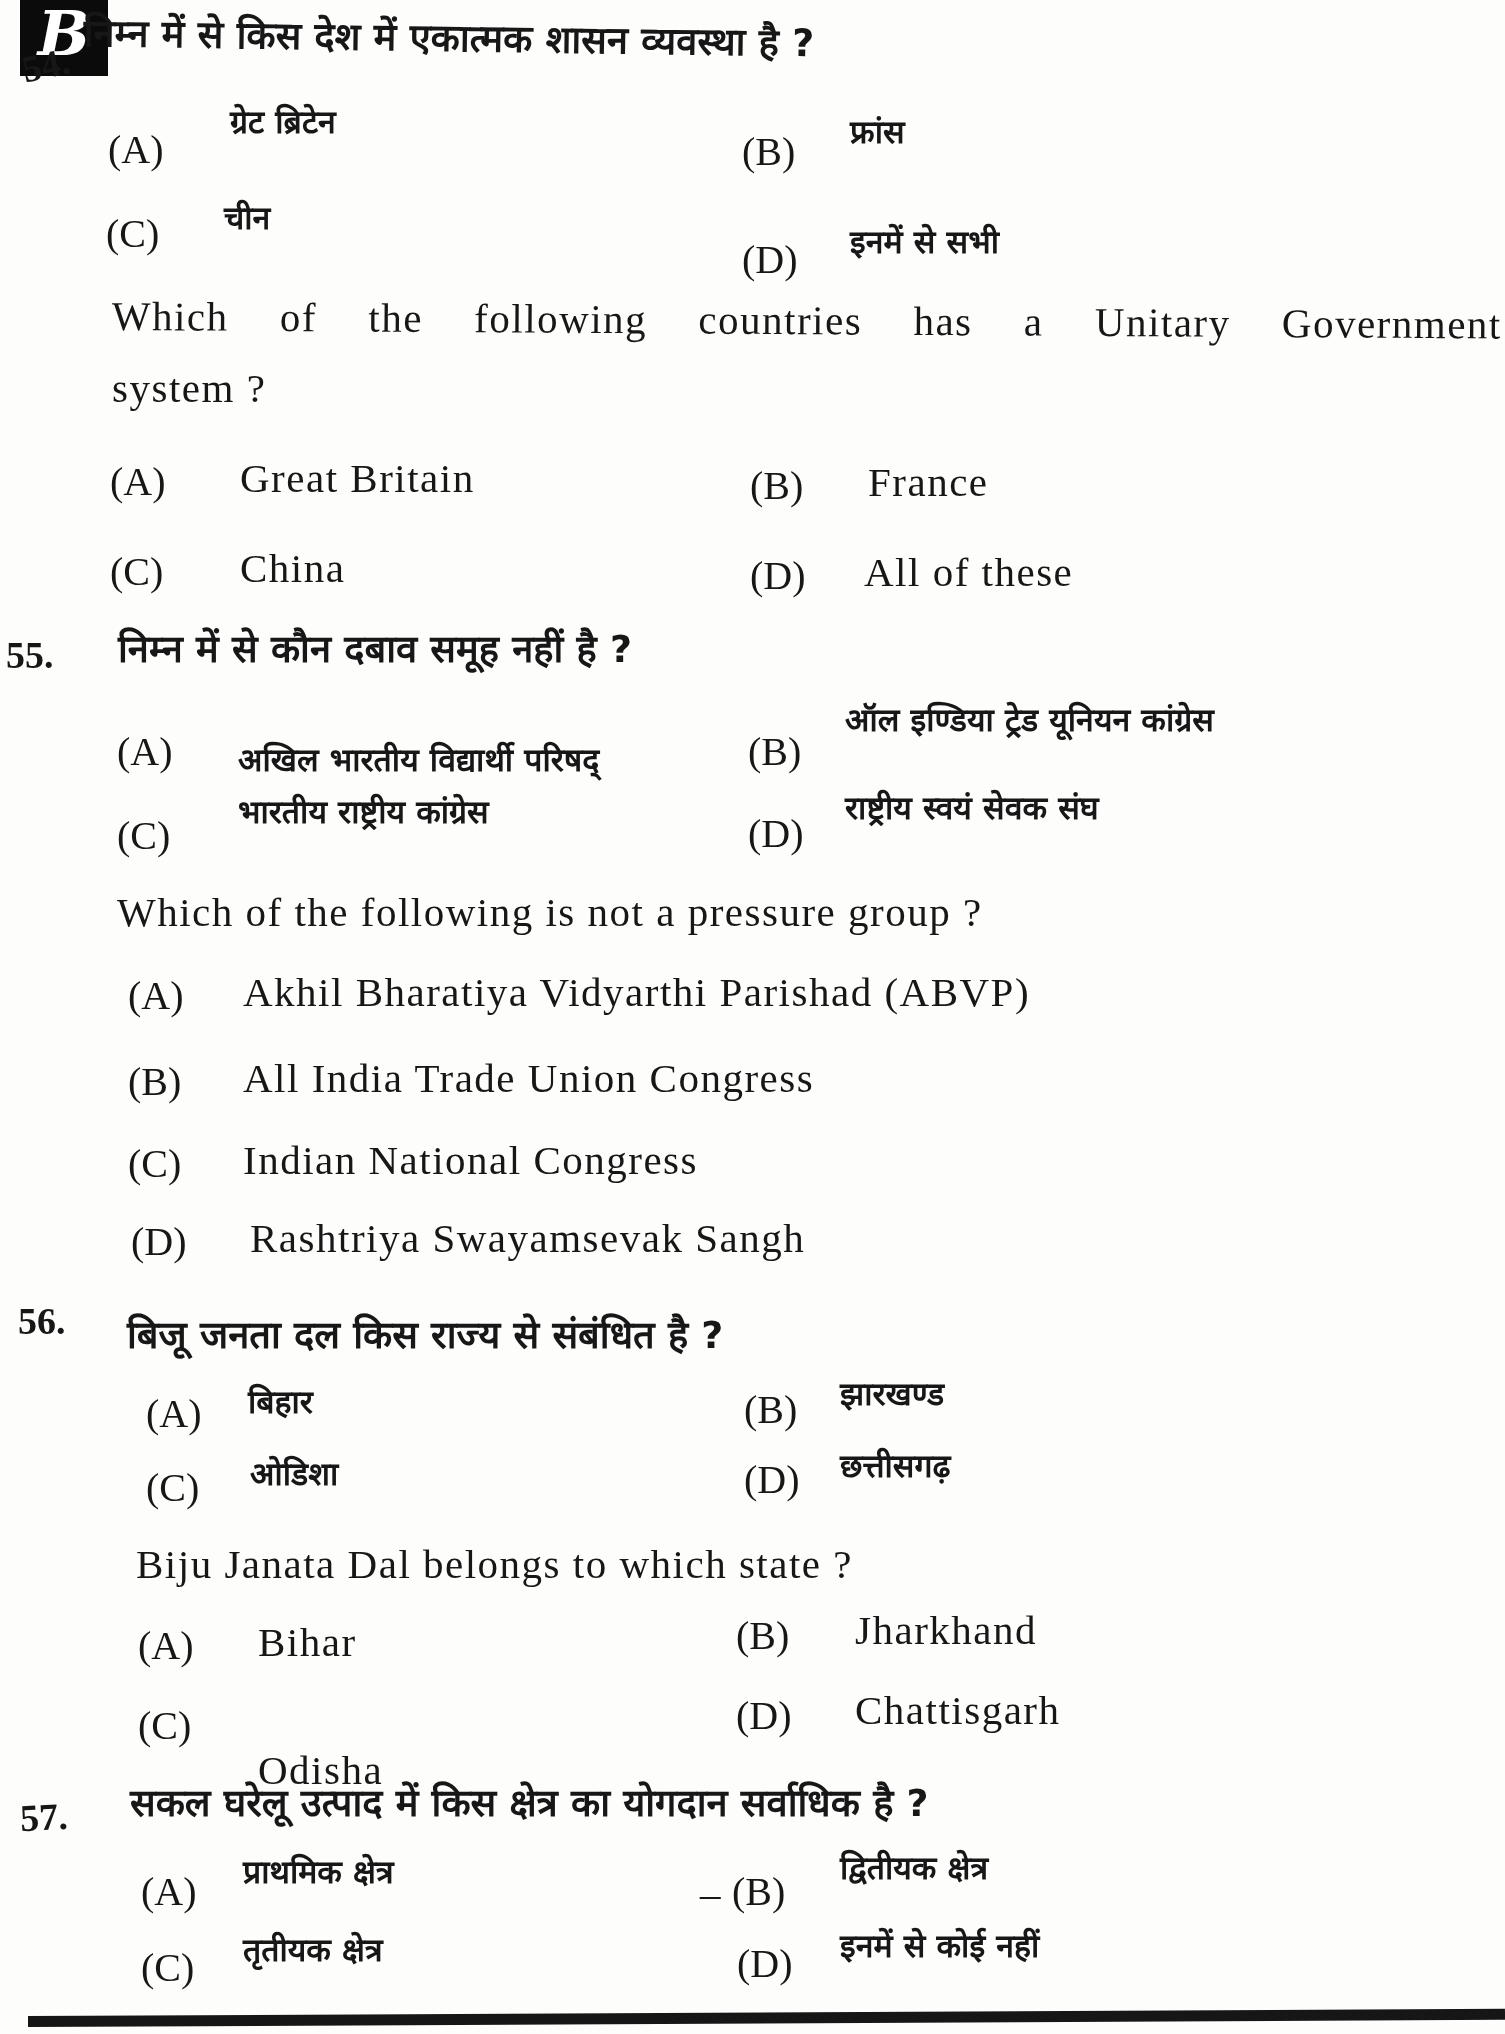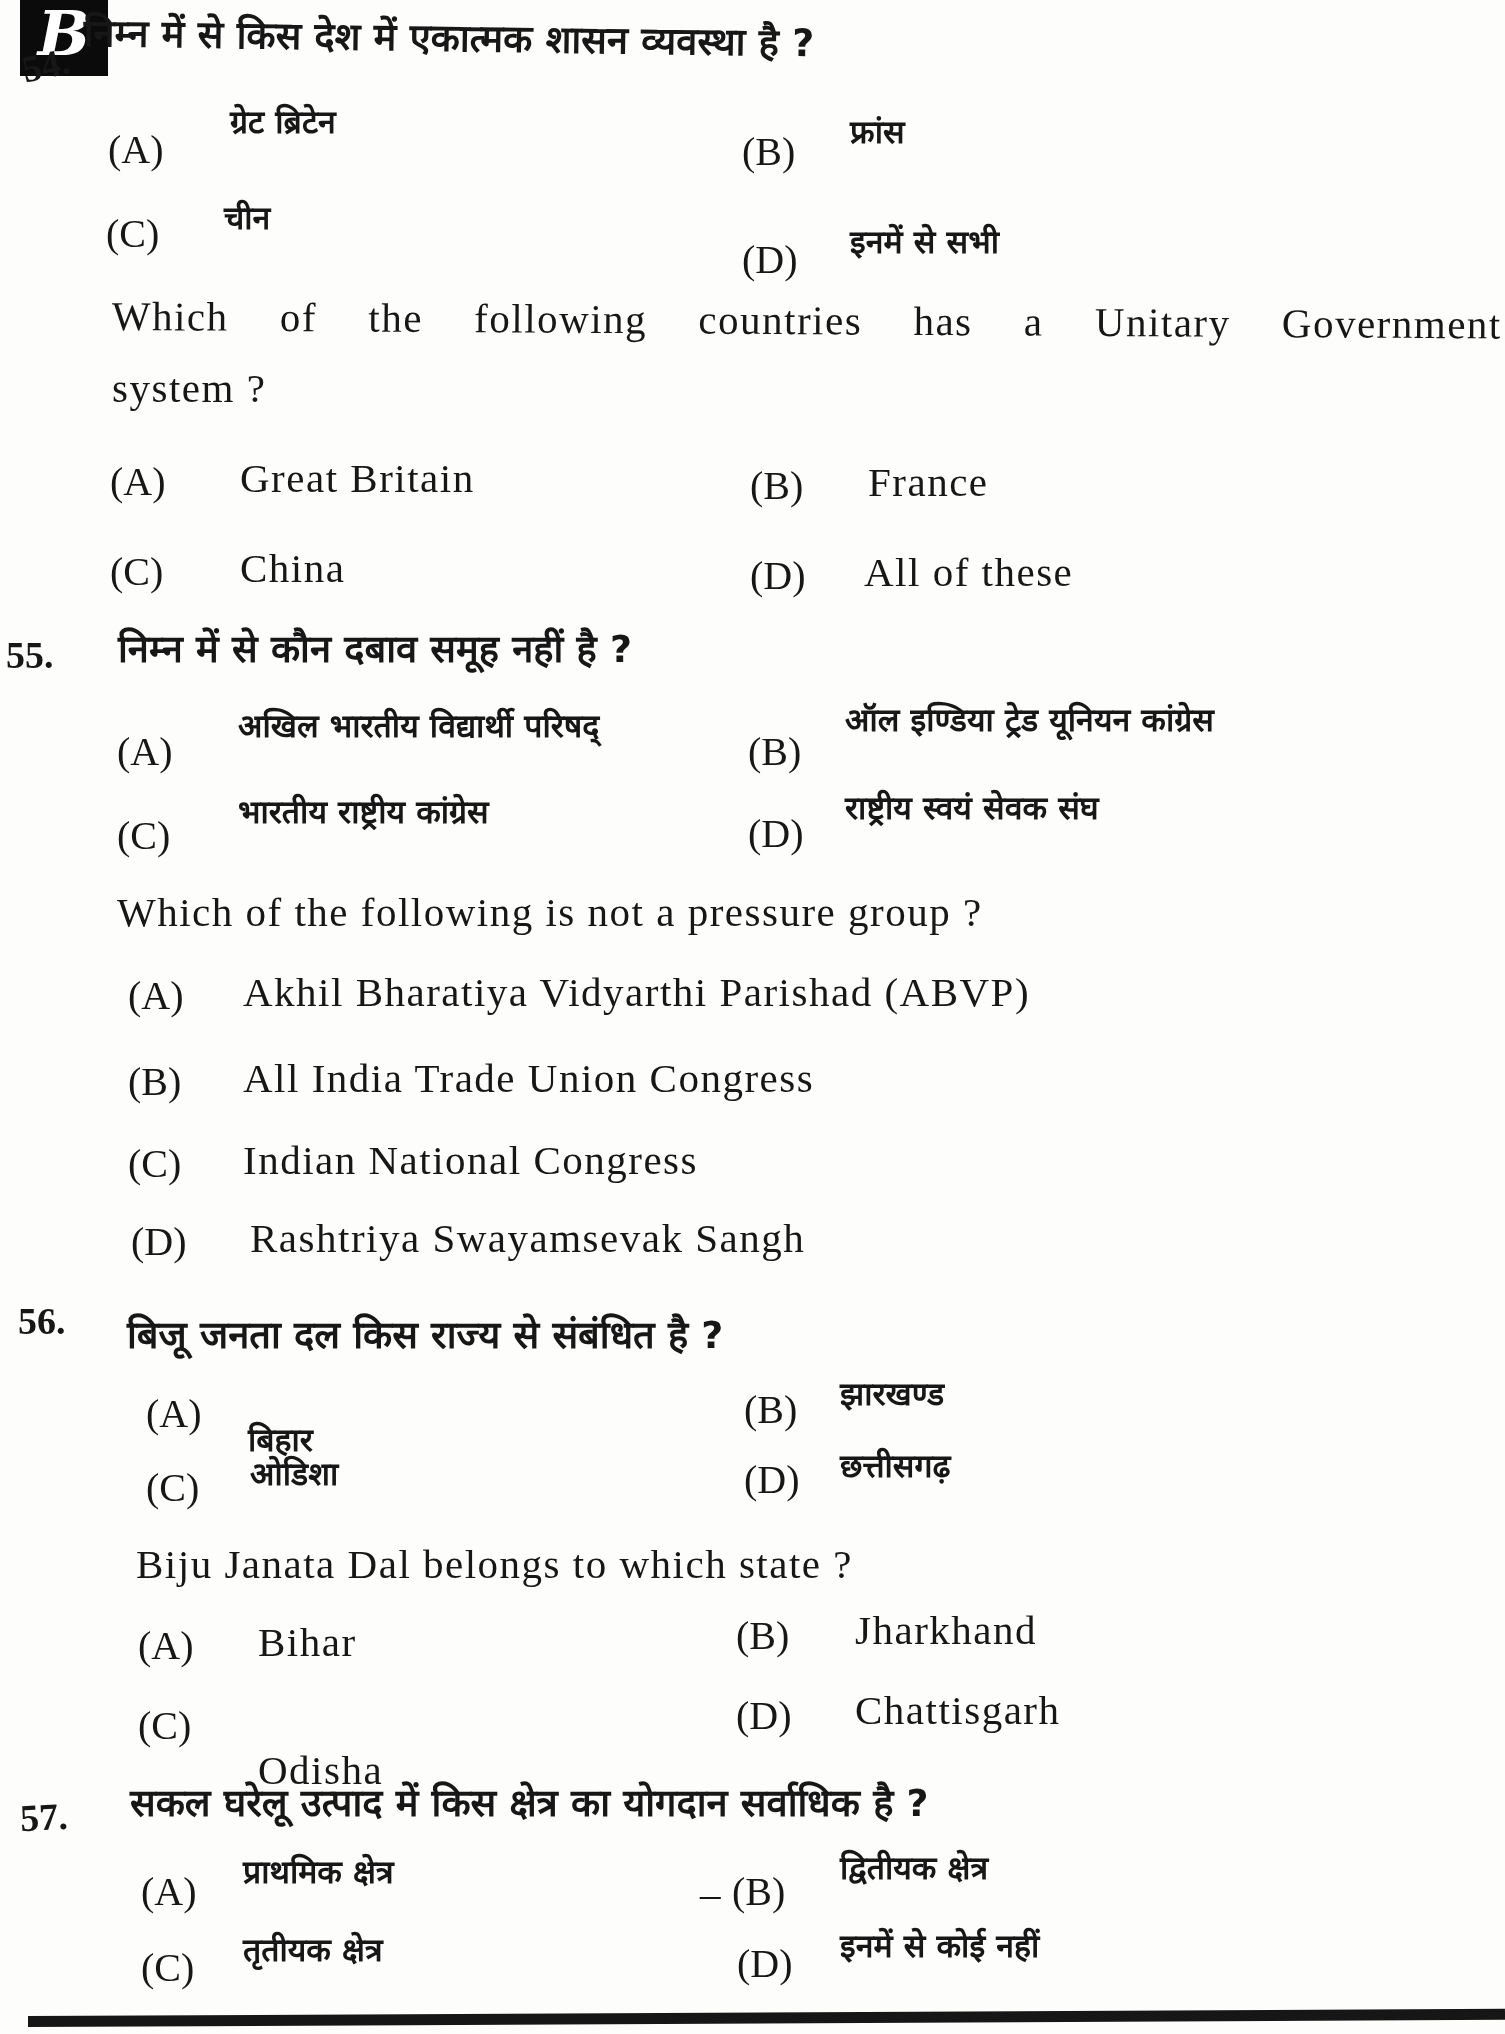--- a/index.html
+++ b/index.html
@@ -48,21 +48,21 @@
   <div class="a en" style="left:868px;top:458px;">France</div>
   <div class="a lbl" style="left:110px;top:548px;">(C)</div>
   <div class="a en" style="left:240px;top:544px;">China</div>
   <div class="a lbl" style="left:750px;top:552px;">(D)</div>
   <div class="a en" style="left:864px;top:548px;">All of these</div>
 
   <div class="a num" style="left:6px;top:636px;">55.</div>
   <div class="a hi hiq" style="left:118px;top:626px;">निम्न में से कौन दबाव समूह नहीं है ?</div>
 
   <div class="a lbl" style="left:117px;top:728px;">(A)</div>
-  <div class="a hi" style="left:238px;top:706px;text-align:center;">अखिल भारतीय विद्यार्थी परिषद्</div>
+  <div class="a hi" style="left:238px;top:740px;text-align:center;">अखिल भारतीय विद्यार्थी परिषद्</div>
   <div class="a lbl" style="left:748px;top:728px;">(B)</div>
   <div class="a hi" style="left:845px;top:700px;">ऑल इण्डिया ट्रेड यूनियन कांग्रेस</div>
   <div class="a lbl" style="left:117px;top:812px;">(C)</div>
   <div class="a hi" style="left:238px;top:792px;">भारतीय राष्ट्रीय कांग्रेस</div>
   <div class="a lbl" style="left:748px;top:810px;">(D)</div>
   <div class="a hi" style="left:845px;top:788px;">राष्ट्रीय स्वयं सेवक संघ</div>
 
   <div class="a en" style="left:117px;top:888px;text-align:right;">Which of the following is not a pressure group ?</div>
 
   <div class="a lbl" style="left:128px;top:972px;">(A)</div>
@@ -71,21 +71,21 @@
   <div class="a en" style="left:243px;top:1054px;">All India Trade Union Congress</div>
   <div class="a lbl" style="left:128px;top:1140px;">(C)</div>
   <div class="a en" style="left:243px;top:1136px;">Indian National Congress</div>
   <div class="a lbl" style="left:131px;top:1218px;">(D)</div>
   <div class="a en" style="left:250px;top:1214px;">Rashtriya Swayamsevak Sangh</div>
 
   <div class="a num" style="left:18px;top:1302px;">56.</div>
   <div class="a hi hiq" style="left:127px;top:1290px;margin-top:22px;">बिजू जनता दल किस राज्य से संबंधित है ?</div>
 
   <div class="a lbl" style="left:146px;top:1390px;">(A)</div>
-  <div class="a hi" style="left:248px;top:1420px;">बिहार</div>
+  <div class="a hi" style="left:248px;top:1382px;">बिहार</div>
   <div class="a lbl" style="left:744px;top:1386px;">(B)</div>
   <div class="a hi" style="left:840px;top:1374px;">झारखण्ड</div>
   <div class="a lbl" style="left:146px;top:1464px;">(C)</div>
   <div class="a hi" style="left:250px;top:1454px;">ओडिशा</div>
   <div class="a lbl" style="left:744px;top:1456px;">(D)</div>
   <div class="a hi" style="left:840px;top:1446px;">छत्तीसगढ़</div>
 
   <div class="a en" style="left:136px;top:1540px;">Biju Janata Dal belongs to which state ?</div>
 
   <div class="a lbl" style="left:138px;top:1622px;">(A)</div>

